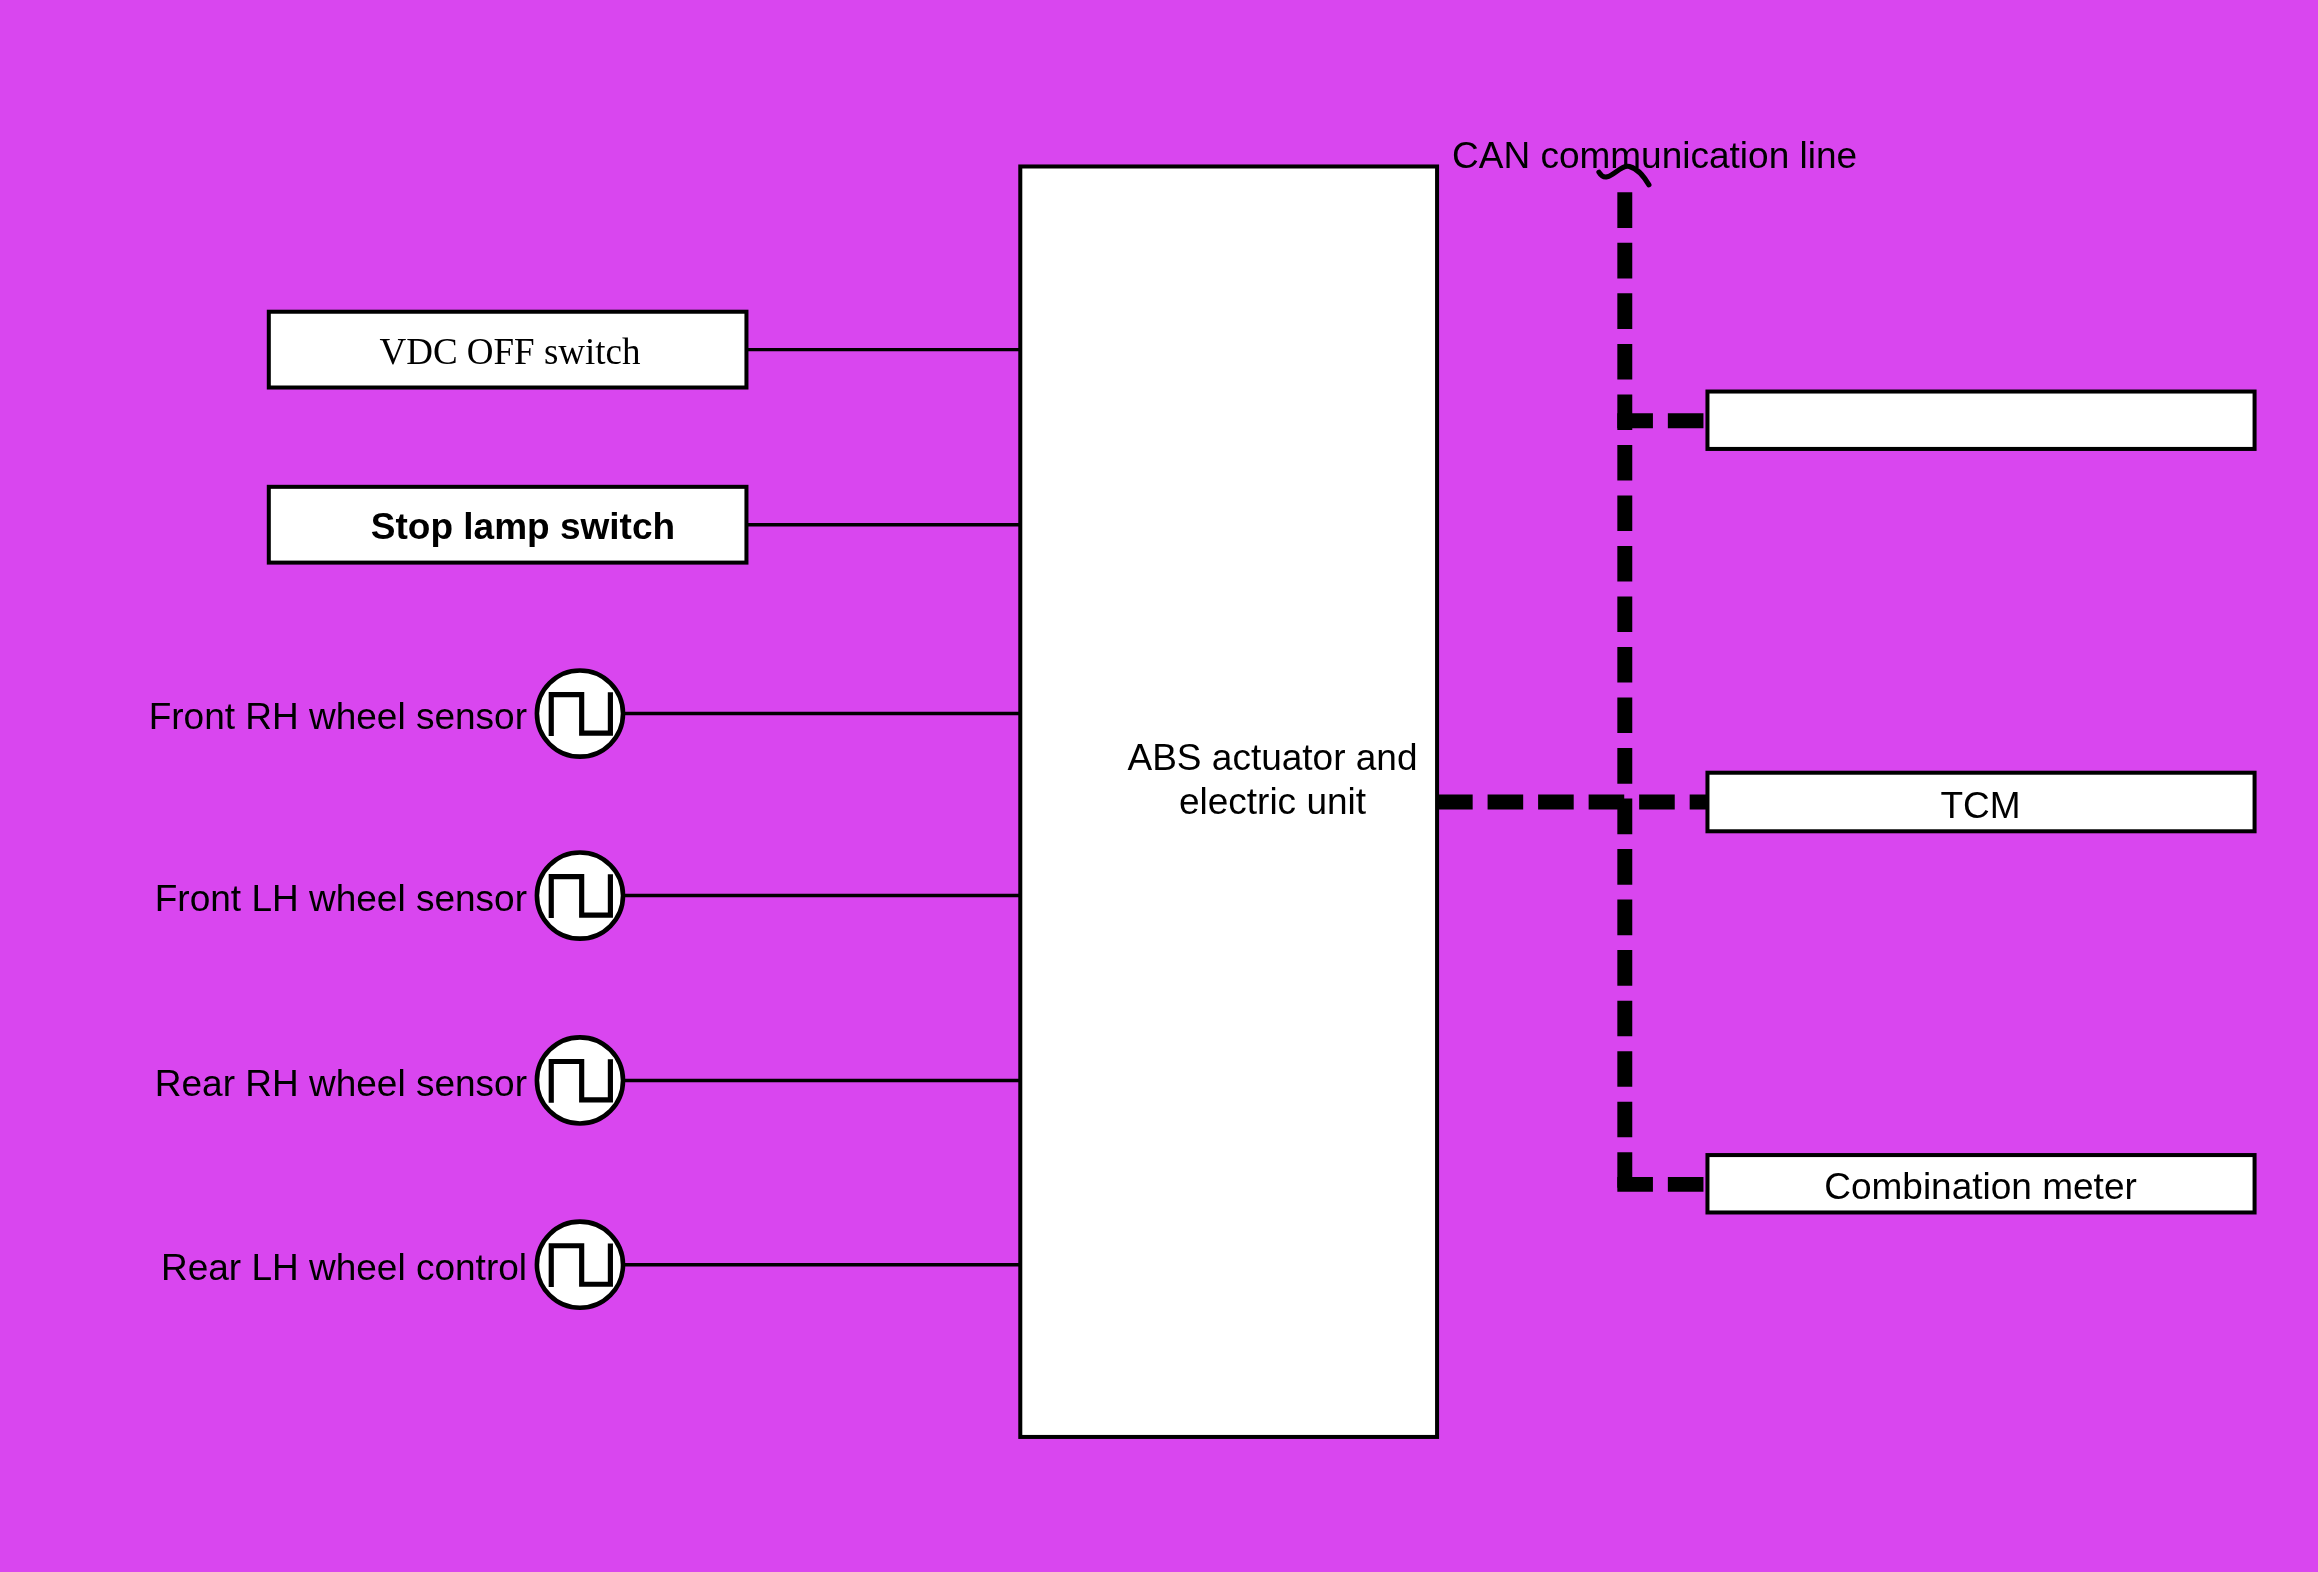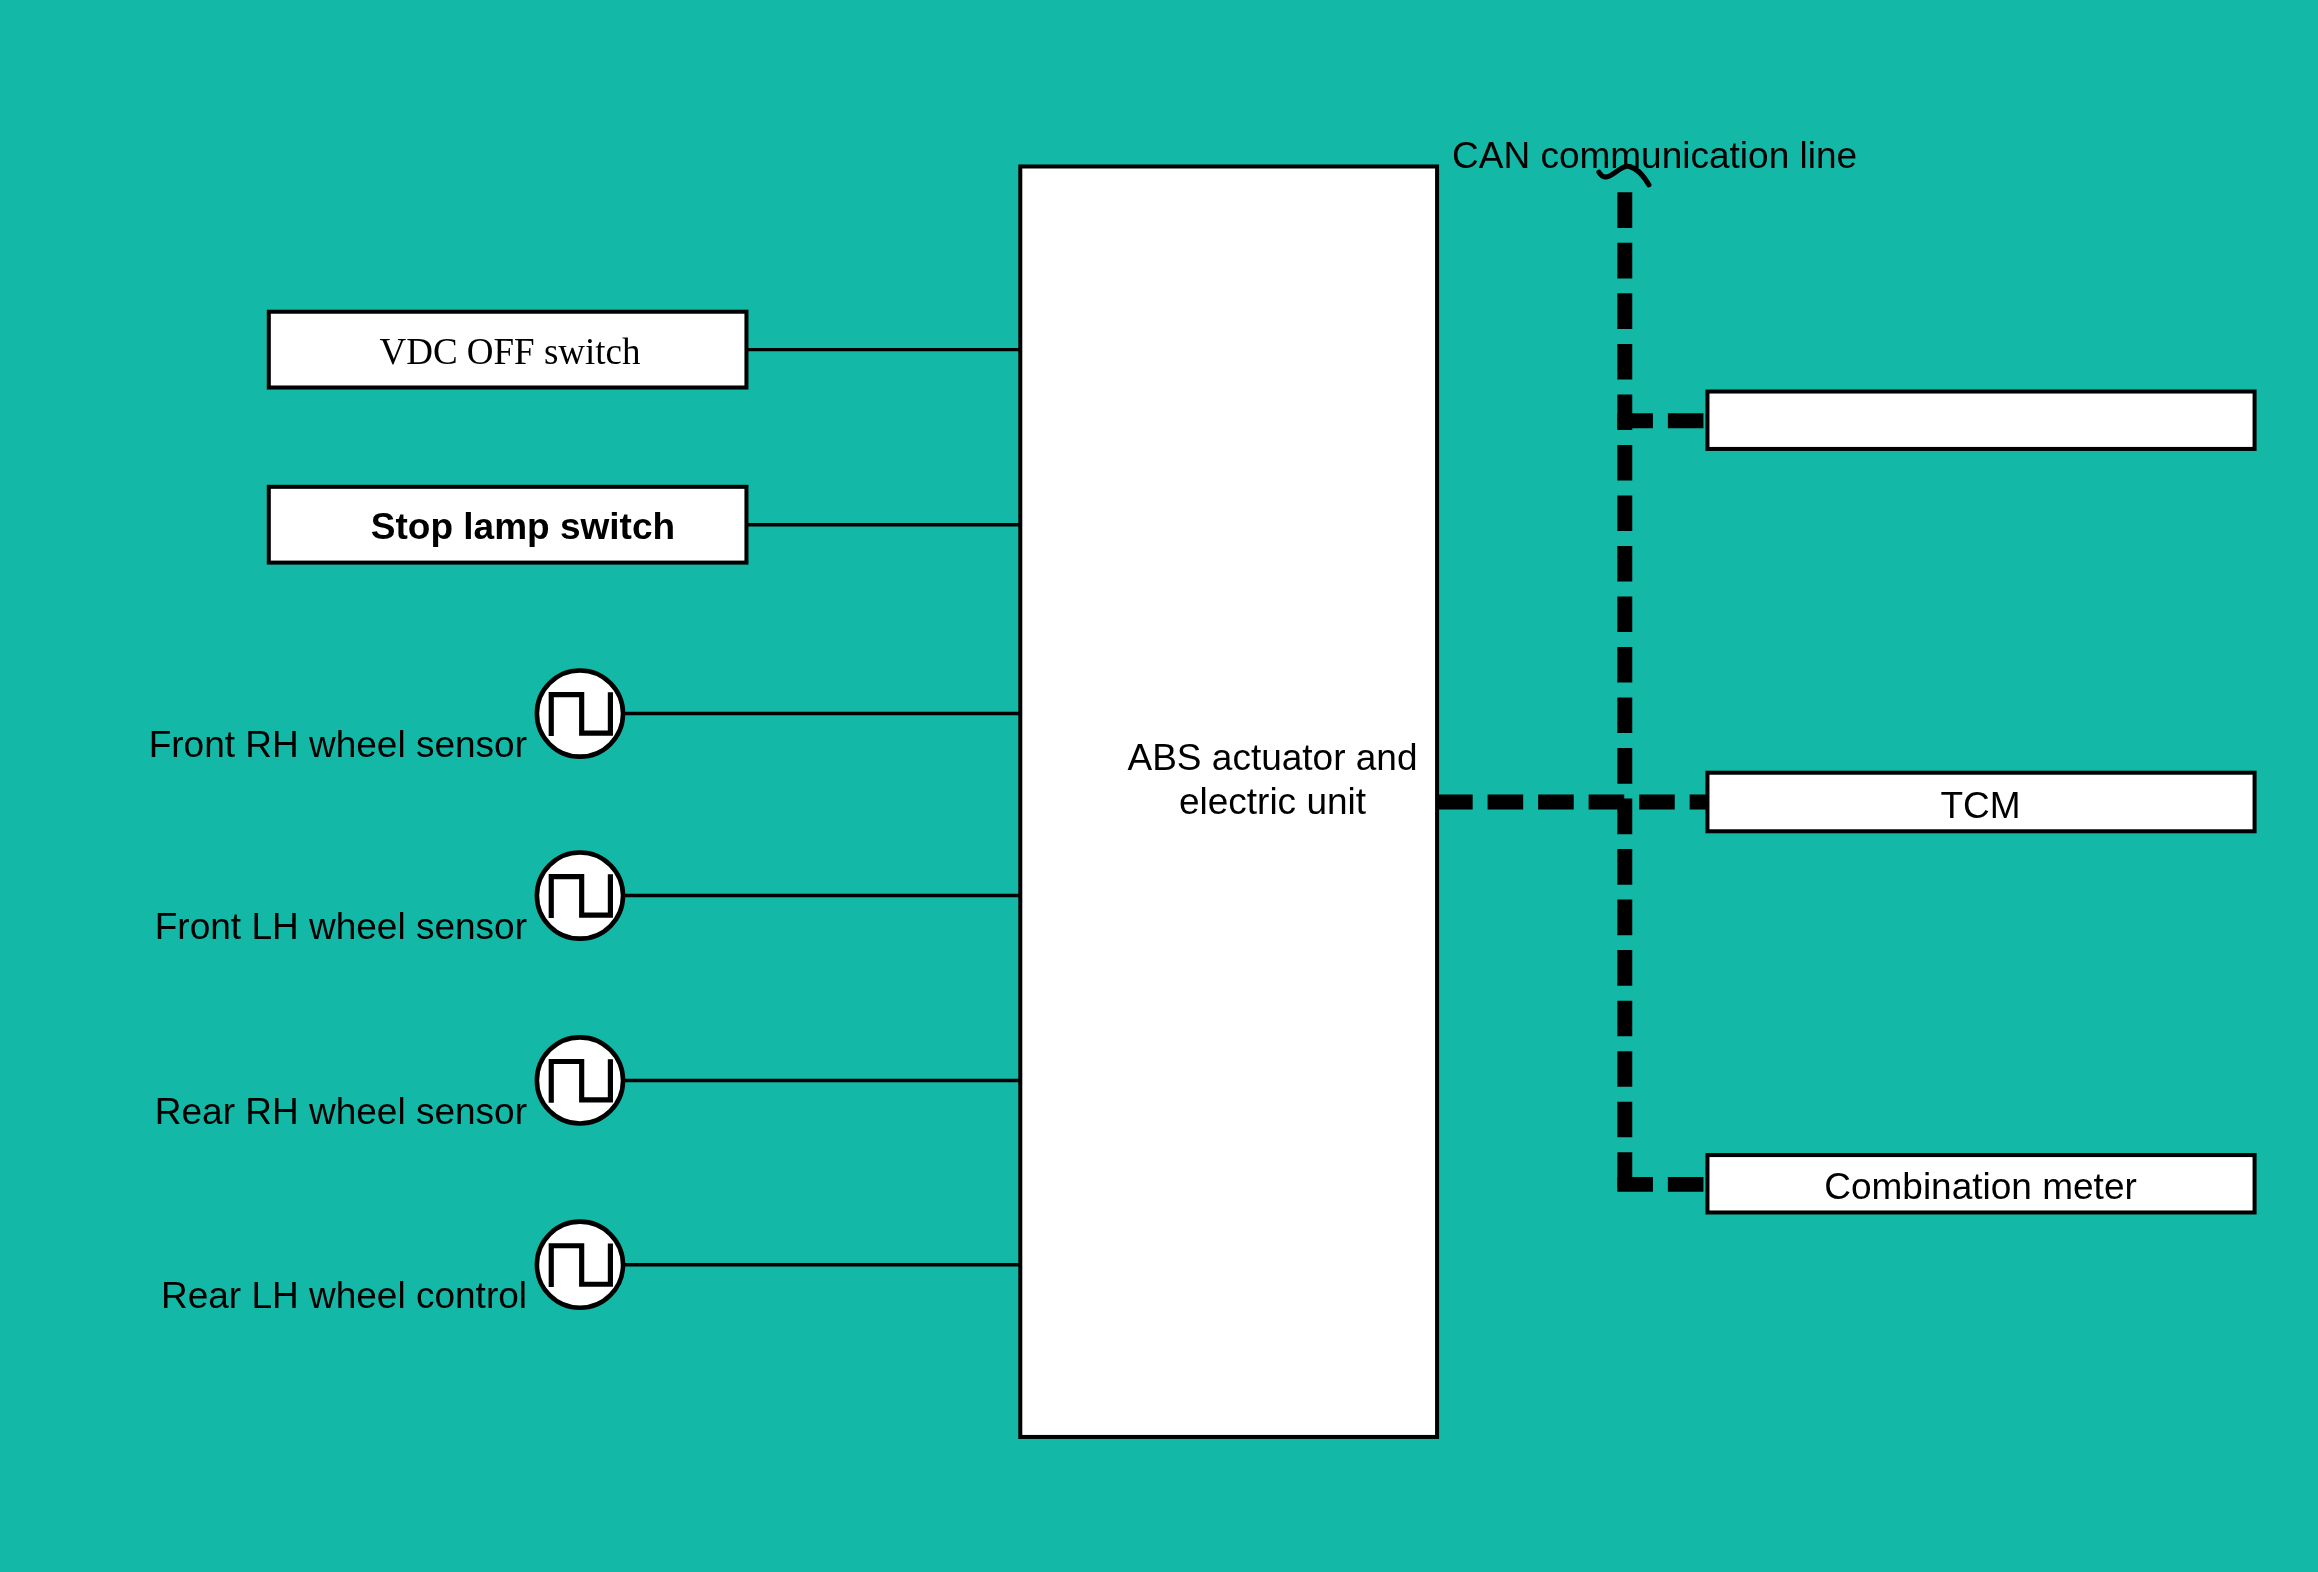--- a/index.html
+++ b/index.html
@@ -7,21 +7,21 @@
     padding: 0;
     background: #ffffff;
   }
   body {
     font-family: "Liberation Sans", sans-serif;
   }
   #canvas {
     position: relative;
     width: 2319px;
     height: 1573px;
-    background: #14b8a6;
+    background: #d946ef;
     overflow: hidden;
   }
   svg.layer {
     position: absolute;
     left: 0;
     top: 0;
     width: 2319px;
     height: 1573px;
   }
   .box-rect {
@@ -63,21 +63,20 @@
     color: #000000;
     font-family: "Liberation Sans", sans-serif;
     white-space: nowrap;
     line-height: 1.18;
   }
   .txt.center {
     text-align: center;
   }
   .txt.right {
     text-align: right;
-    margin-top: 28px;
   }
 </style>
 </head>
 <body>
 
 <div id="canvas">
 
   <svg class="layer" viewBox="0 0 4039 2740">
 
     <rect class="box-rect" x="1777" y="290" width="726" height="2213"></rect>

